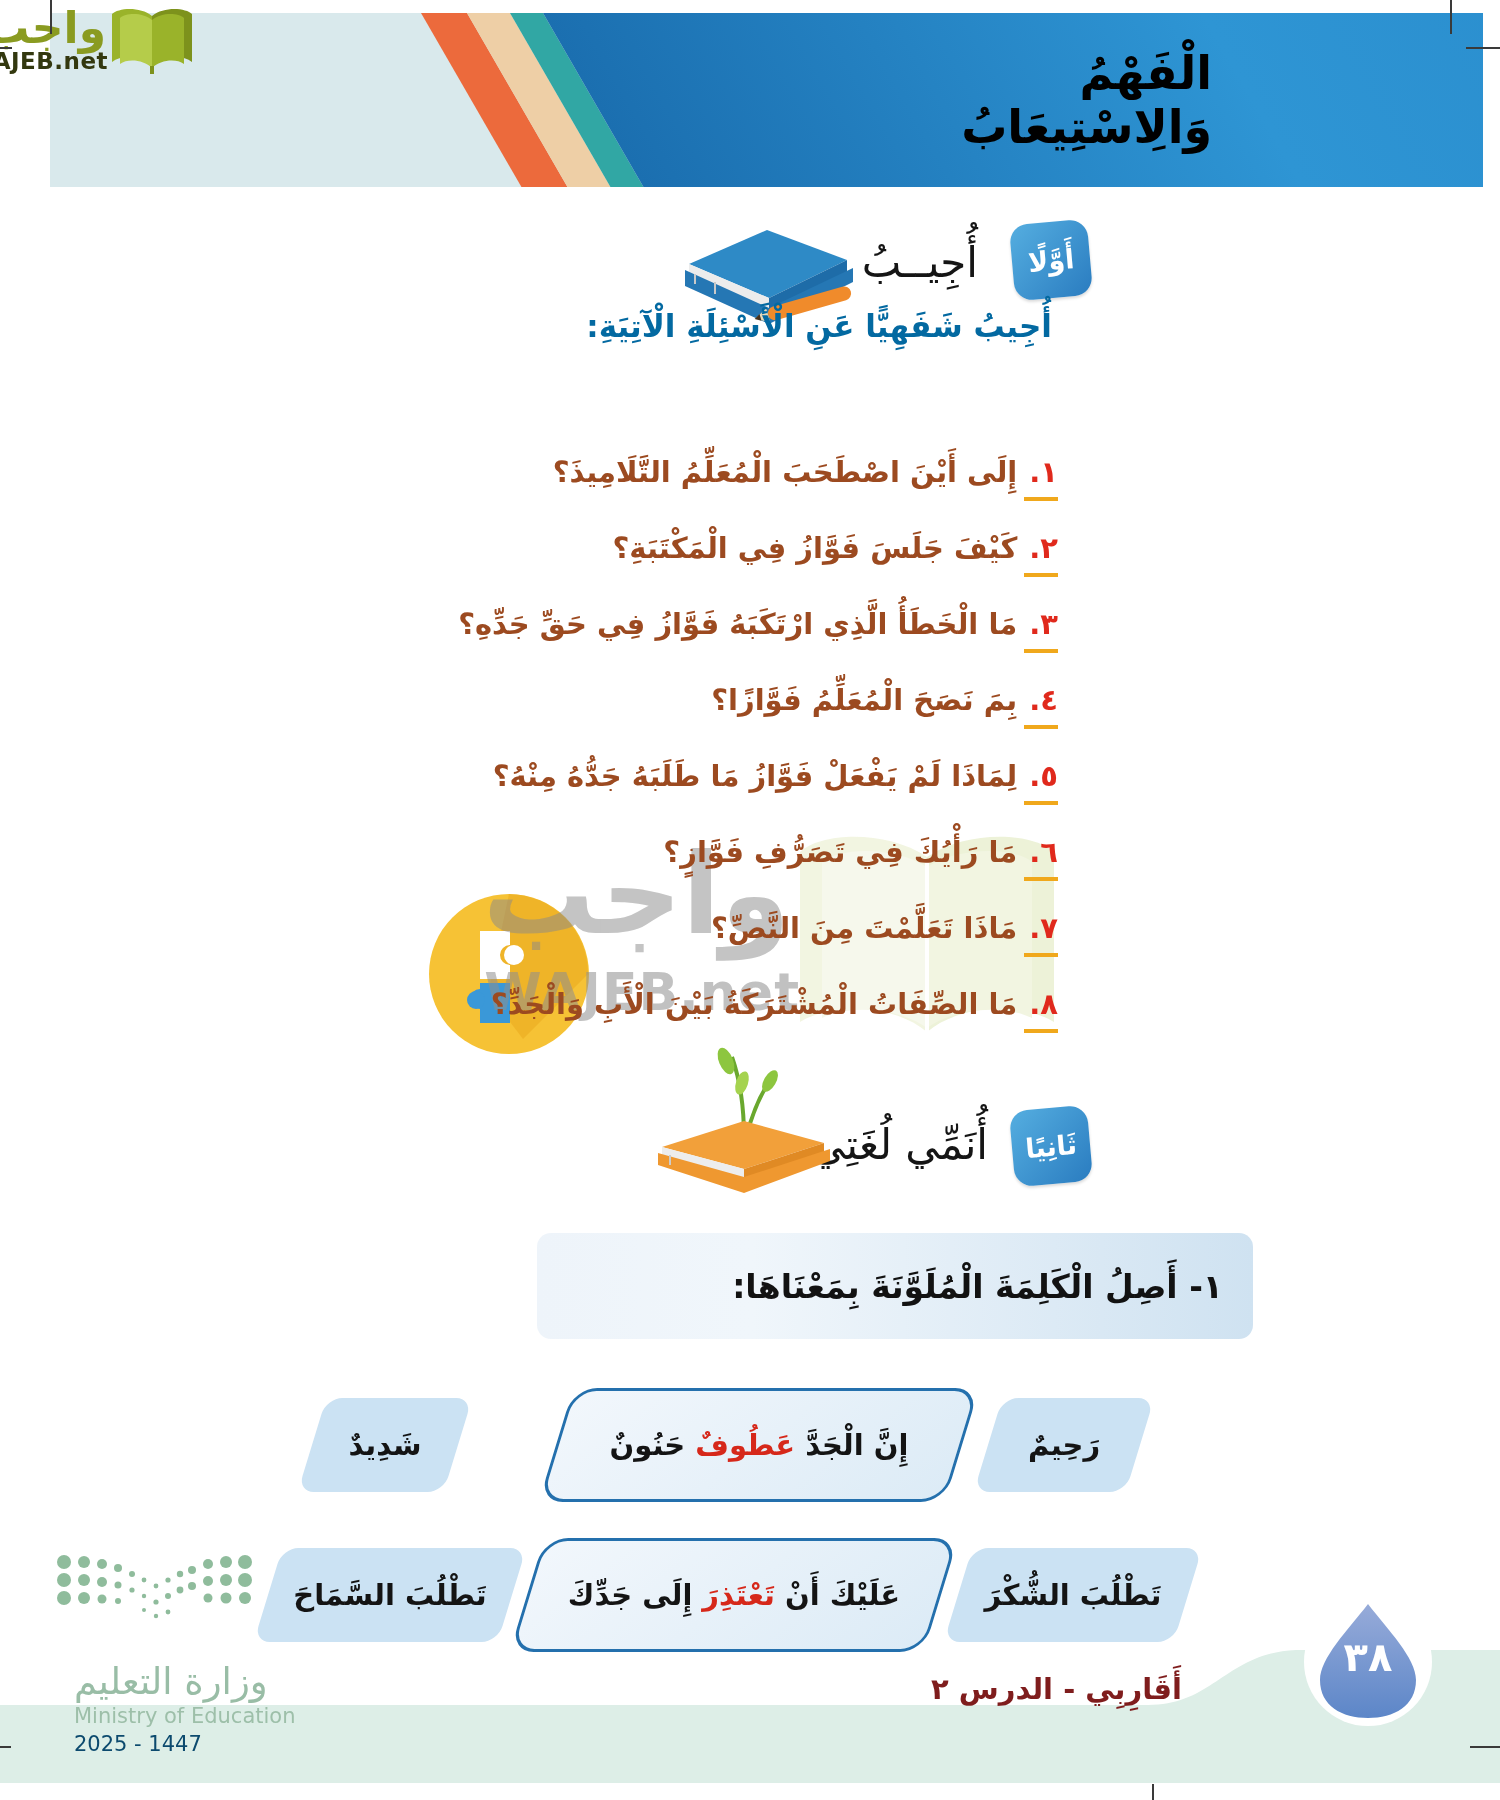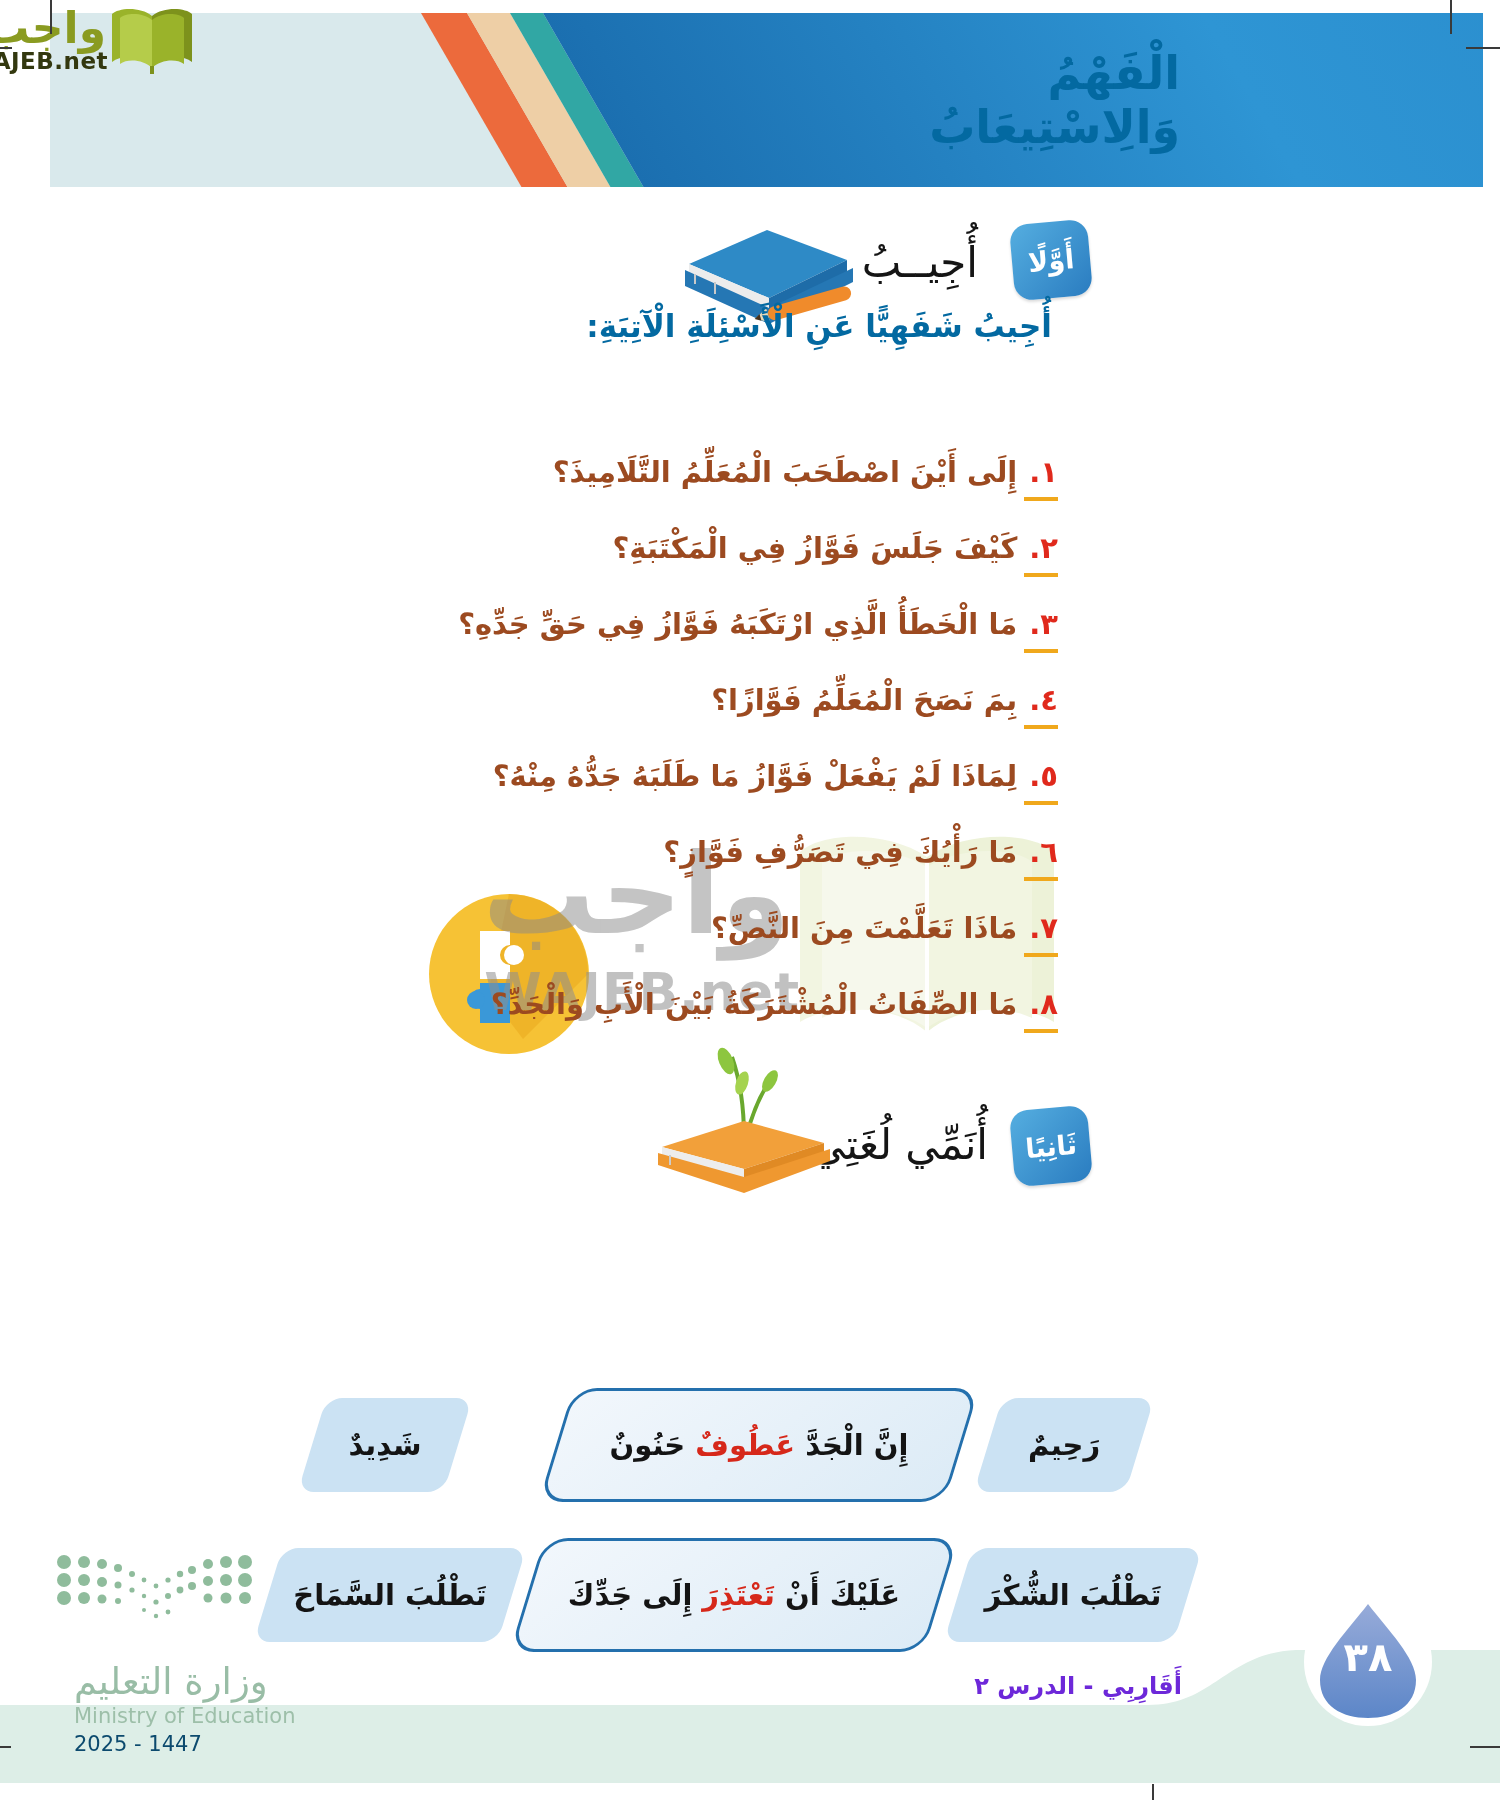--- a/index.html
+++ b/index.html
@@ -8,23 +8,23 @@
   
   .header-band{position:absolute;left:50px;top:13px;width:1433px;height:174px;
                background:#d9e9ec;overflow:hidden;}
   .stripe{position:absolute;top:0;height:174px;transform:skewX(30deg);transform-origin:top left;}
   .stripe.orange{left:371px;width:46px;background:#ec6a3c;}
   .stripe.beige {left:417px;width:43px;background:#eecfa6;}
   .stripe.teal  {left:460px;width:33px;background:#31a7a4;}
   .blue-zone{position:absolute;top:0;left:493px;width:1100px;height:174px;
              transform:skewX(30deg);transform-origin:top left;
              background:linear-gradient(to right,#1b6fb0 0%,#2e95d4 60%,#2a8dcd 100%);}
-  .header-title{position:absolute;left:750px;top:0;width:380px;height:174px;
+  .header-title{position:absolute;left:782px;top:0;width:380px;height:174px;
                 display:flex;align-items:center;justify-content:center;direction:rtl;
-                color:#0369a1;font-size:46px;font-weight:bold;z-index:3;}
+                color:#000000;font-size:46px;font-weight:bold;z-index:3;}
   
   .crop{position:absolute;background:#3a3a3a;z-index:9;}
   
   .wajeb-logo{position:absolute;left:6px;top:4px;width:200px;height:70px;z-index:8;}
   .wajeb-ar{position:absolute;right:100px;top:2px;font-size:44px;font-weight:bold;color:#8a9b21;direction:rtl;line-height:1;}
   .wajeb-en{position:absolute;right:98px;top:44px;font-size:23px;font-weight:bold;color:#33380f;letter-spacing:.5px;}
   .wajeb-book{position:absolute;left:100px;top:2px;}
   
   .badge{position:absolute;width:78px;height:76px;border-radius:18px;
          background:linear-gradient(135deg,#55aee0,#2a7cc0);transform:rotate(-5deg);
@@ -60,22 +60,22 @@
                justify-content:center;direction:rtl;font-size:29px;font-weight:bold;color:#141414;white-space:nowrap;}
   .pgram-inner span{padding:0 5px;}
   .red-word{color:#d6281a;}
   
   .ministry{position:absolute;left:52px;top:1552px;width:300px;z-index:5;}
   .min-ar{position:absolute;left:22px;top:108px;font-size:37px;font-weight:normal;color:#99bda6;direction:rtl;}
   .min-en{position:absolute;left:22px;top:152px;font-size:21px;color:#9dbfa9;}
   .min-yr{position:absolute;left:22px;top:180px;font-size:21px;color:#0c4a6e;}
   
   .footer-svg{position:absolute;left:0;top:1600px;z-index:2;}
-  .lesson{position:absolute;right:318px;top:1672px;direction:rtl;font-size:24px;font-weight:bold;
-          color:#6d28d9;z-index:5;white-space:nowrap;}
+  .lesson{position:absolute;right:318px;top:1672px;direction:rtl;font-size:29px;font-weight:bold;
+          color:#7f1d1d;z-index:5;white-space:nowrap;}
   .pagenum{position:absolute;left:1328px;top:1634px;width:80px;text-align:center;direction:rtl;
            color:#fff;font-size:40px;font-weight:bold;z-index:5;}
 </style>
 </head>
 <body>
 
 <div id="page">
 
   <div class="header-band">
     <div class="stripe orange"></div>
@@ -188,20 +188,23 @@
     <ellipse cx="86" cy="16" rx="7" ry="14" fill="#8dc63f" transform="rotate(-22 86 16)"></ellipse>
     <ellipse cx="102" cy="38" rx="6" ry="12" fill="#a5d34f" transform="rotate(18 102 38)"></ellipse>
     <ellipse cx="130" cy="36" rx="6" ry="12" fill="#8dc63f" transform="rotate(30 130 36)"></ellipse>
     <polygon points="22,102 104,76 184,98 104,124" fill="#f2a03a"></polygon>
     <polygon points="22,102 22,116 104,142 104,124" fill="#ededed"></polygon>
     <polygon points="104,124 184,98 184,112 104,142" fill="#e08a24"></polygon>
     <polygon points="18,108 18,120 104,148 190,116 190,104 104,132" fill="#ef9830"></polygon>
     <line x1="30" y1="110" x2="30" y2="120" stroke="#cccccc" stroke-width="2"></line>
   </svg>
 
+  <div class="instr-panel">
+    <div class="instr-text">١- أَصِلُ الْكَلِمَةَ الْمُلَوَّنَةَ بِمَعْنَاهَا:</div>
+  </div>
 
   <div class="pgram" style="left:988px;top:1398px;width:152px;height:94px;">
     <div class="pgram-inner">رَحِيمٌ</div>
   </div>
   <div class="pgram mid" style="left:556px;top:1388px;width:400px;height:108px;">
     <div class="pgram-inner">
       <span>إِنَّ الْجَدَّ</span>
         <span class="red-word">عَطُوفٌ</span>
         <span>حَنُونٌ</span>
     </div>

